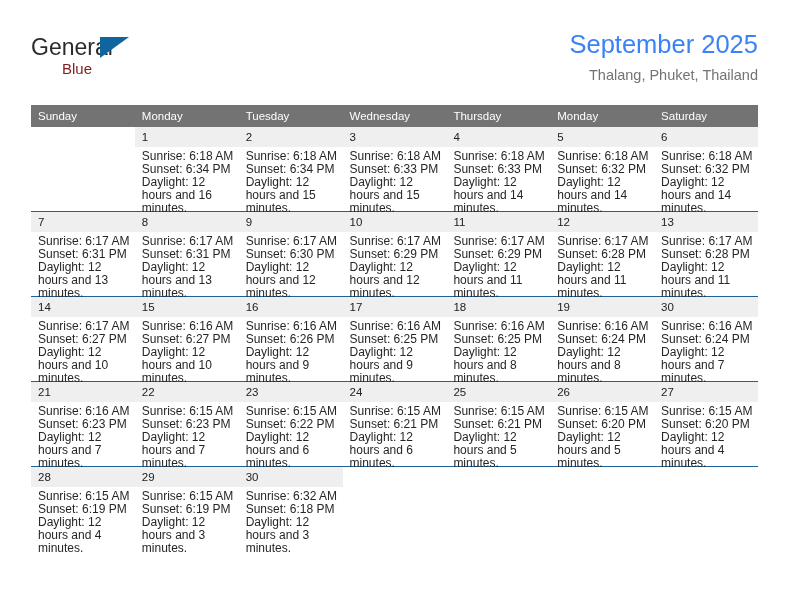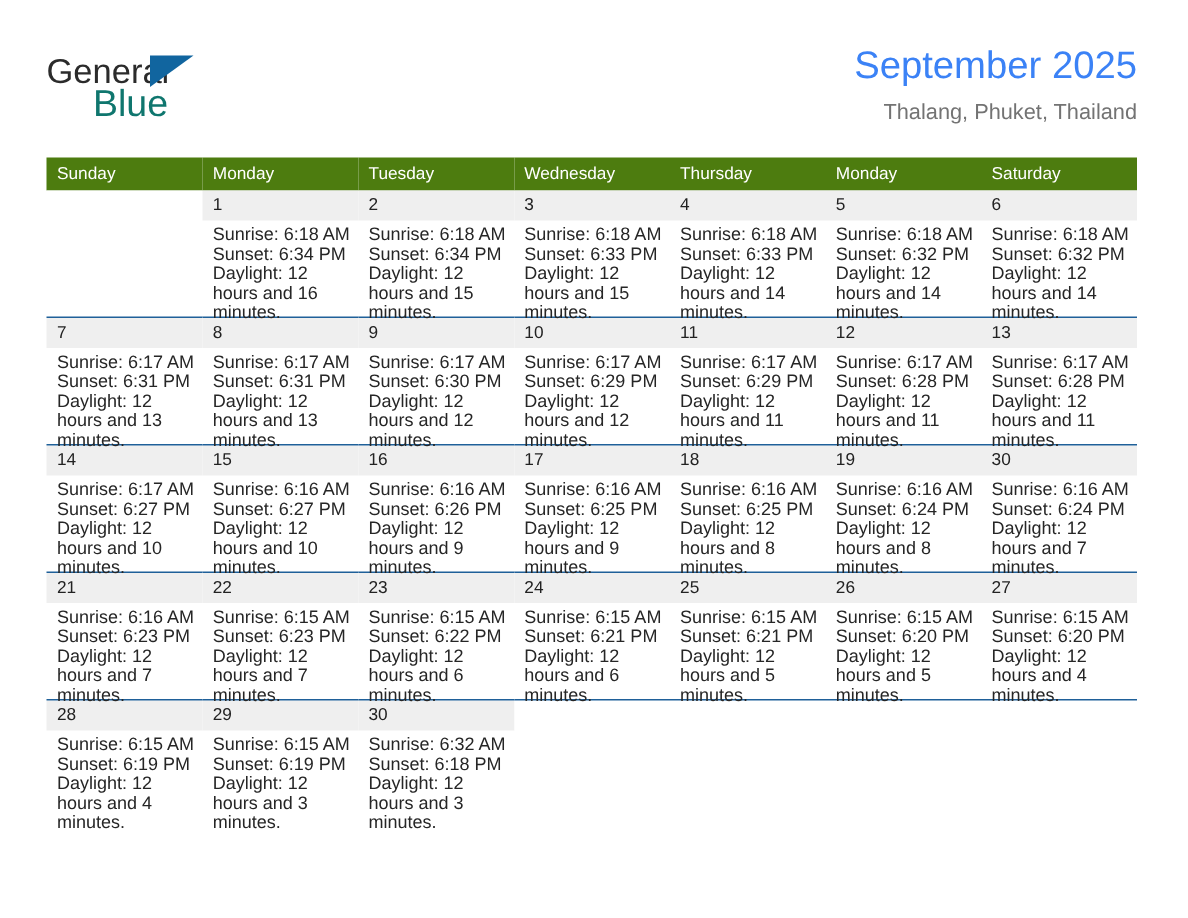--- a/index.html
+++ b/index.html
@@ -47,22 +47,22 @@
     color: #2b2b2b;
     letter-spacing: 0px;
     white-space: nowrap;
   }
   .brand-line2 {
     position: relative;
     margin-top: -4px;
     margin-left: 31px;
     height: 26px;
     line-height: 26px;
-    font-size: 25px;
-    color: #0f766e;
+    font-size: 15px;
+    color: #7f1d1d;
     white-space: nowrap;
   }
   .brand-triangle {
     position: absolute;
     left: 69px;
     top: 3px;
     width: 0;
     height: 0;
     border-left: 29px solid #11659f;
     border-bottom: 21px solid transparent;
@@ -93,21 +93,21 @@
   .calendar {
     position: absolute;
     left: 31px;
     top: 105px;
     width: 727px;
     border-collapse: collapse;
     table-layout: fixed;
   }
 
   .calendar th {
-    background: #4d7c0f;
+    background: #737373;
     color: #ffffff;
     font-size: 11.5px;
     font-weight: normal;
     text-align: left;
     padding: 5px 0 5px 7px;
     height: 10px;
     border: none;
   }
 
   .calendar td {

